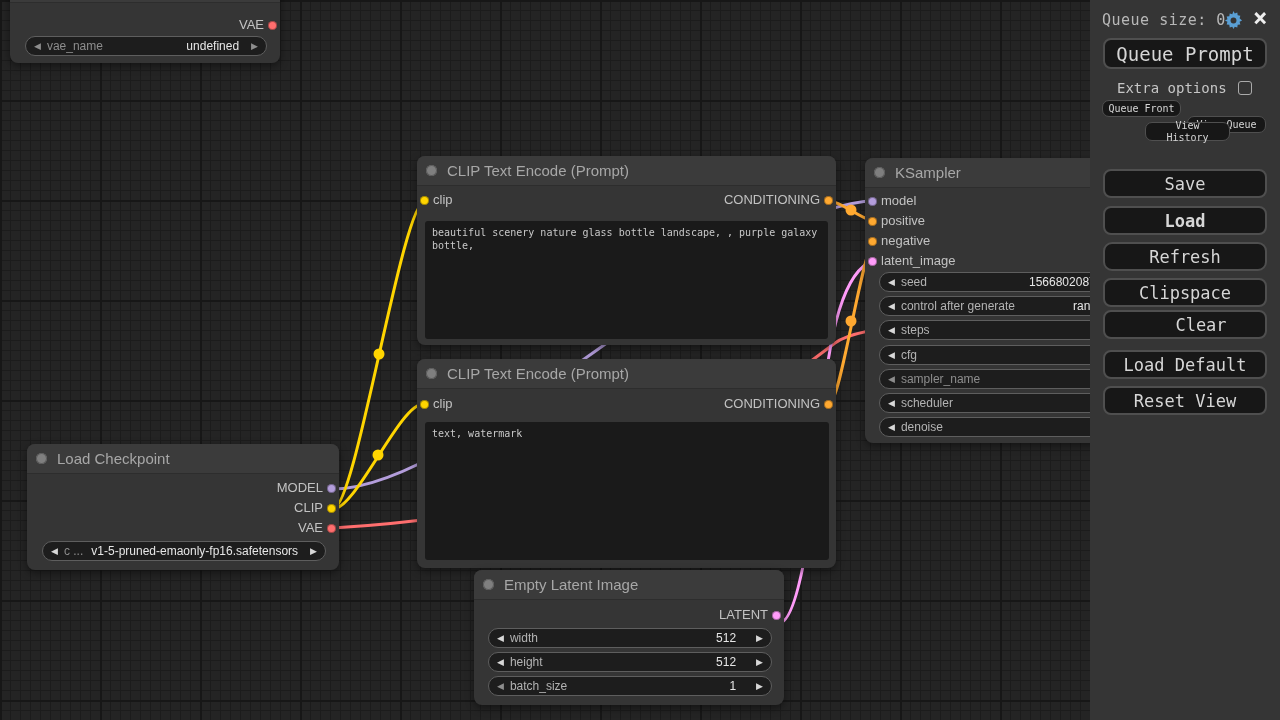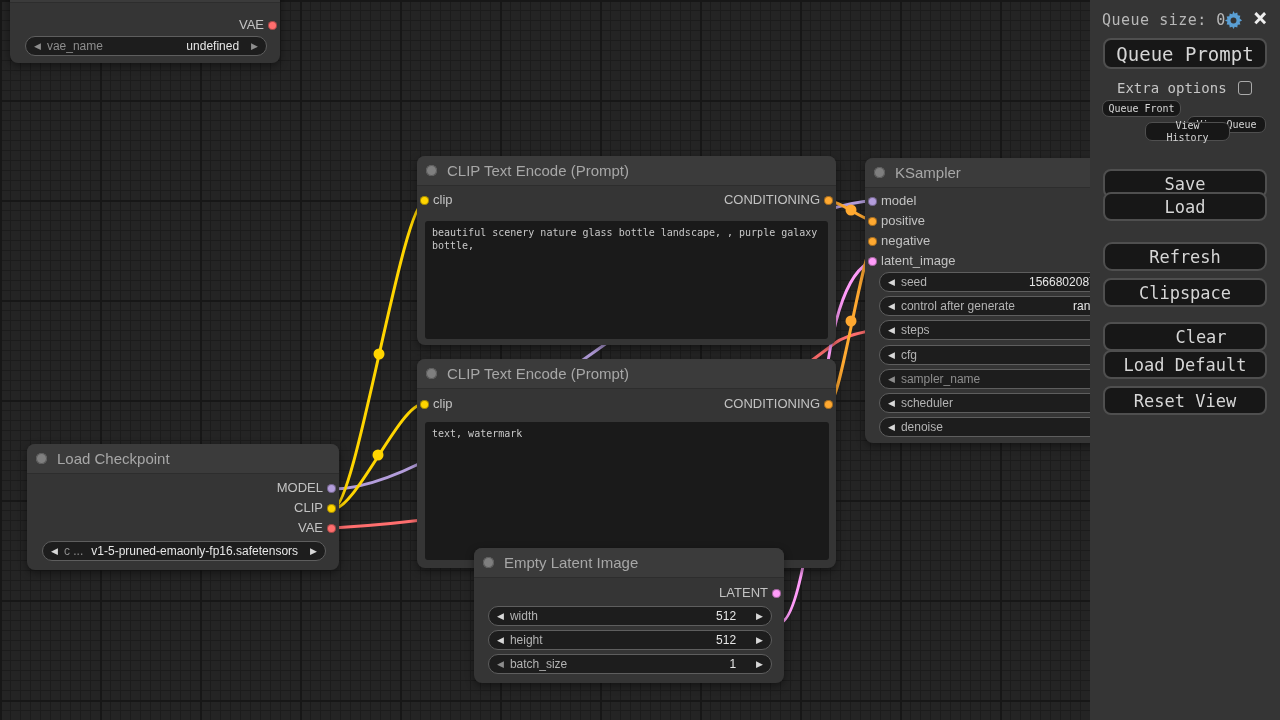--- a/index.html
+++ b/index.html
@@ -158,21 +158,21 @@
     <span class="dot" style="background: rgb(255, 213, 0);"></span>
     <span>clip</span>
   </div>
   <div class="slot out" style="top:35px;right:0;">
     <span>CONDITIONING</span>
     <span class="dot" style="background: rgb(255, 169, 49);"></span>
   </div>
   <div class="textarea" style="left:8px;top:63px;width:404px;height:138px;">text, watermark</div>
 </div>
 
-<div class="node" style="left:474px;top:548px;width:310px;height:135px;">
+<div class="node" style="left:474px;top:570px;width:310px;height:135px;">
   <div class="node-title">
     <span class="collapse-dot"></span>
     <span class="title-text">Empty Latent Image</span>
   </div>
   <div class="slot out" style="top:35px;right:0;">
     <span>LATENT</span>
     <span class="dot" style="background: rgb(255, 156, 249);"></span>
   </div>
   <div class="widget" style="left:14px;top:58px;width:282px;">
     <span class="arr l">◀</span>
@@ -263,19 +263,19 @@
   <div class="mbtn btn-queue-prompt">Queue Prompt</div>
 
   <div class="extra-label">Extra options</div>
   <div class="checkbox"></div>
 
   <div class="mbtn btn-queue-front">Queue Front</div>
   <div class="mbtn btn-view-queue">View Queue</div>
   <div class="mbtn btn-view-history">View History</div>
 
   <div class="mbtn btn-big" style="top:169px;text-align:right;">Save</div>
-  <div class="mbtn btn-big" style="top:192px;">Load</div>
+  <div class="mbtn btn-big" style="top:206px;font-weight:bold;">Load</div>
   <div class="mbtn btn-big" style="top:242px;border-radius:9px;">Refresh</div>
   <div class="mbtn btn-big" style="top:278px;">Clipspace</div>
-  <div class="mbtn btn-big" style="top:322px;padding-left:32px;">Clear</div>
+  <div class="mbtn btn-big" style="top:310px;padding-left:32px;">Clear</div>
   <div class="mbtn btn-big" style="top:350px;">Load Default</div>
   <div class="mbtn btn-big" style="top:386px;">Reset View</div>
 </div>
 
 </body></html>

